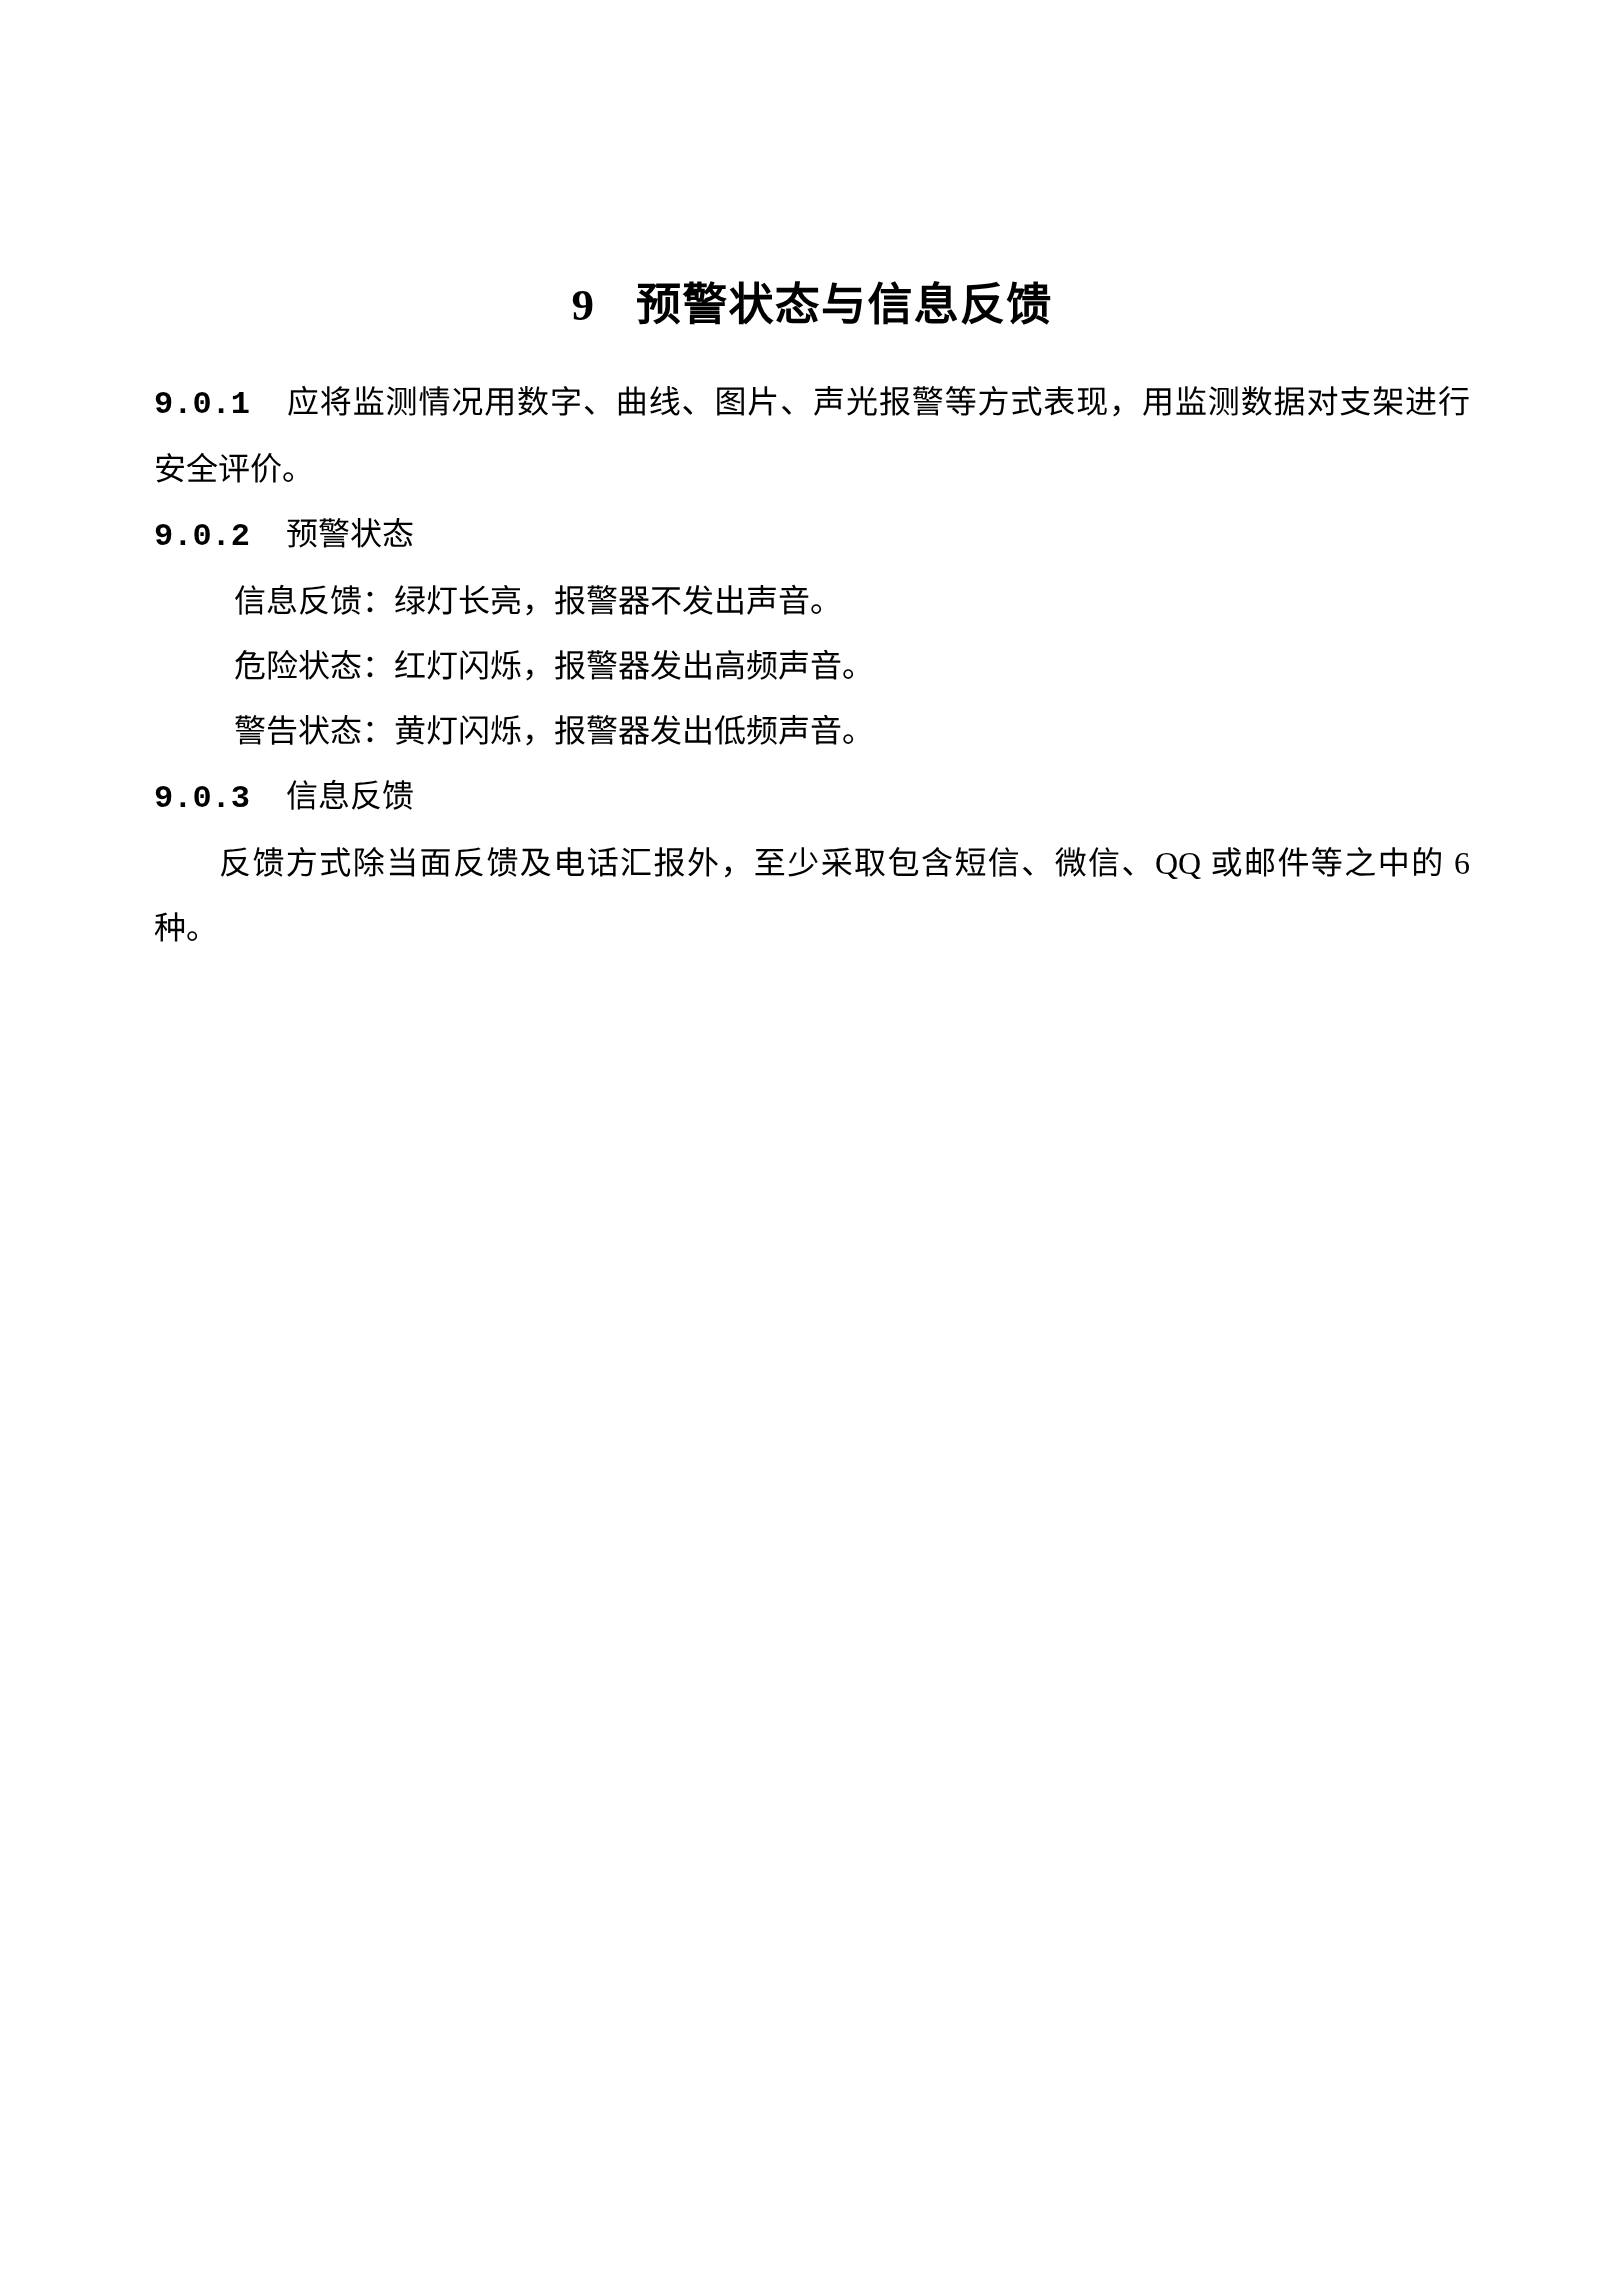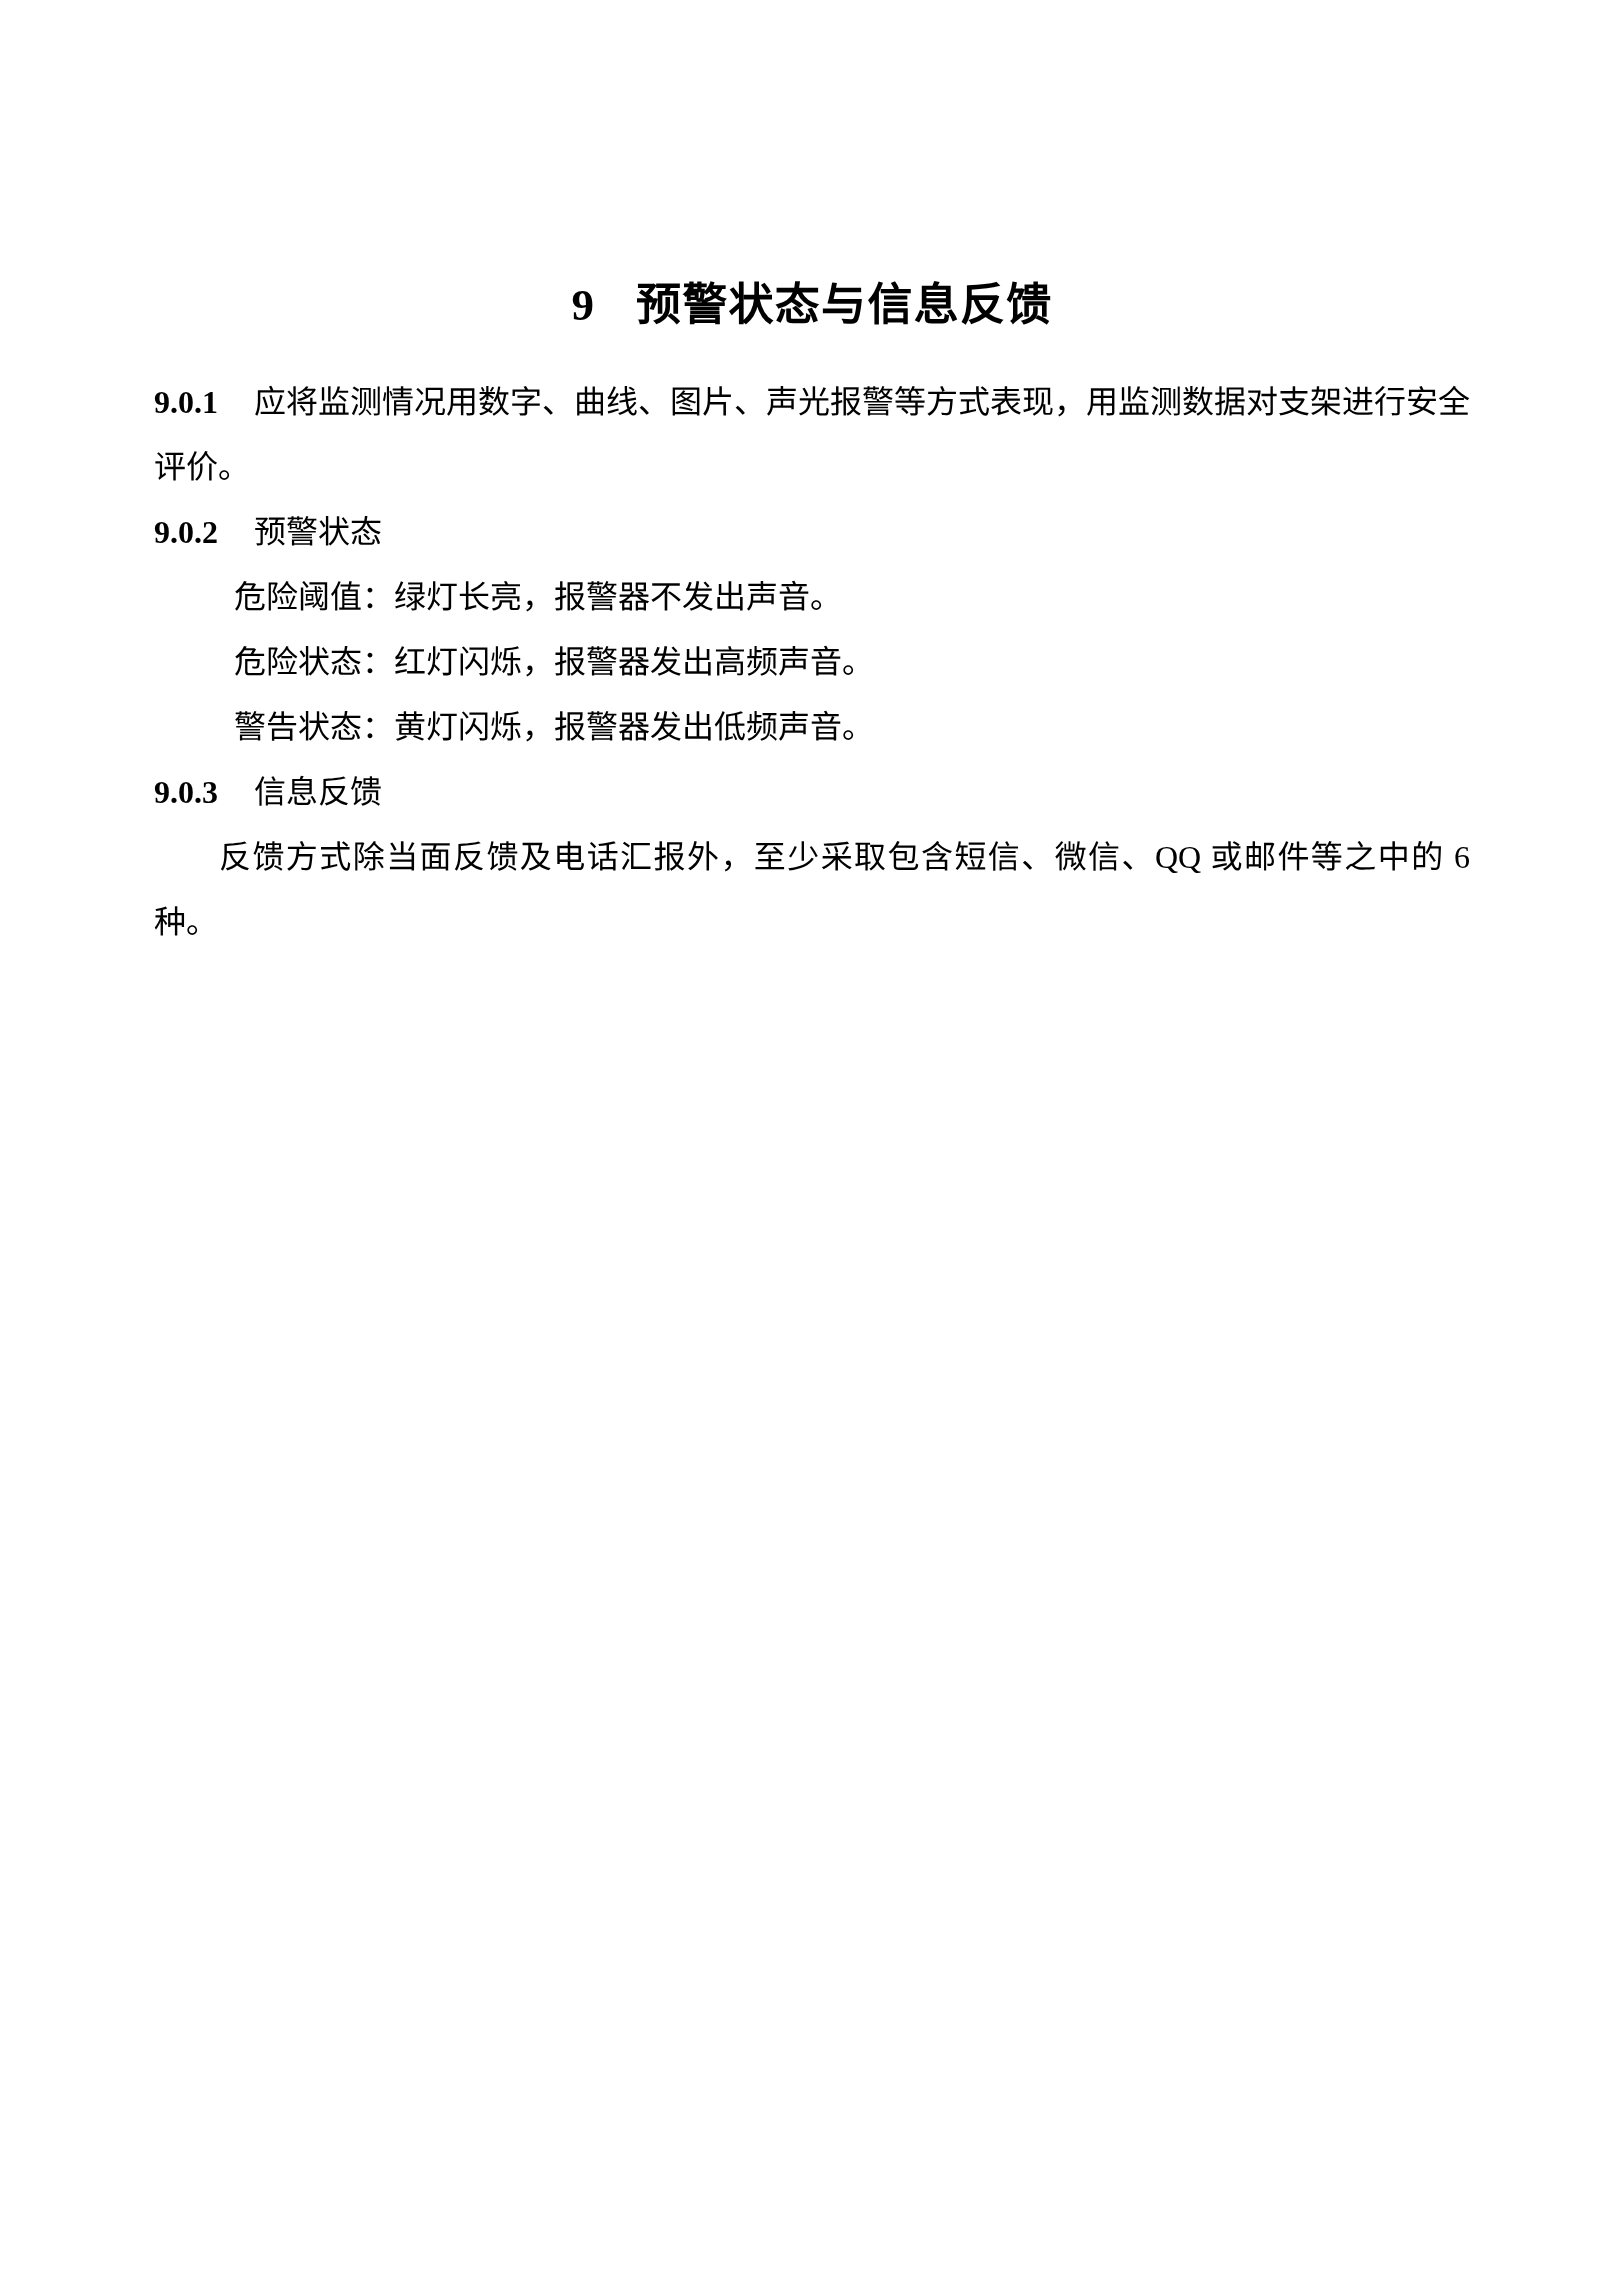--- a/index.html
+++ b/index.html
@@ -34,20 +34,21 @@
   }
   .body-text p {
     margin: 0;
     font-size: 32px;
     line-height: 65px;
     text-align: justify;
   }
   .cnum {
     font-weight: bold;
     margin-right: 36px;
+    font-family: Liberation Mono, monospace;
   }
   .indent2 {
     text-indent: 65px;
   }
   .state-line {
     text-indent: 80px;
   }
   .page-num {
     position: absolute;
     top: 2127px;
@@ -63,21 +64,21 @@
 
   <h1 class="chapter-title"><span class="chapter-num">9</span><span>预警状态与信息反馈</span></h1>
 
   <div class="body-text">
 
     <p><span class="cnum">9.0.1</span><span>应将监测情况用数字、曲线、图片、声光报警等方式表现，用监测数据对支架进行安全评价。</span></p>
 
     <p><span class="cnum">9.0.2</span><span>预警状态</span></p>
 
 
-    <p class="state-line">危险阈值：绿灯长亮，报警器不发出声音。</p>
+    <p class="state-line">信息反馈：绿灯长亮，报警器不发出声音。</p>
 
     <p class="state-line">危险状态：红灯闪烁，报警器发出高频声音。</p>
 
     <p class="state-line">警告状态：黄灯闪烁，报警器发出低频声音。</p>
 
     <p><span class="cnum">9.0.3</span><span>信息反馈</span></p>
 
 
     <p class="indent2">反馈方式除当面反馈及电话汇报外，至少采取包含短信、微信、QQ 或邮件等之中的 6 种。</p>
 

